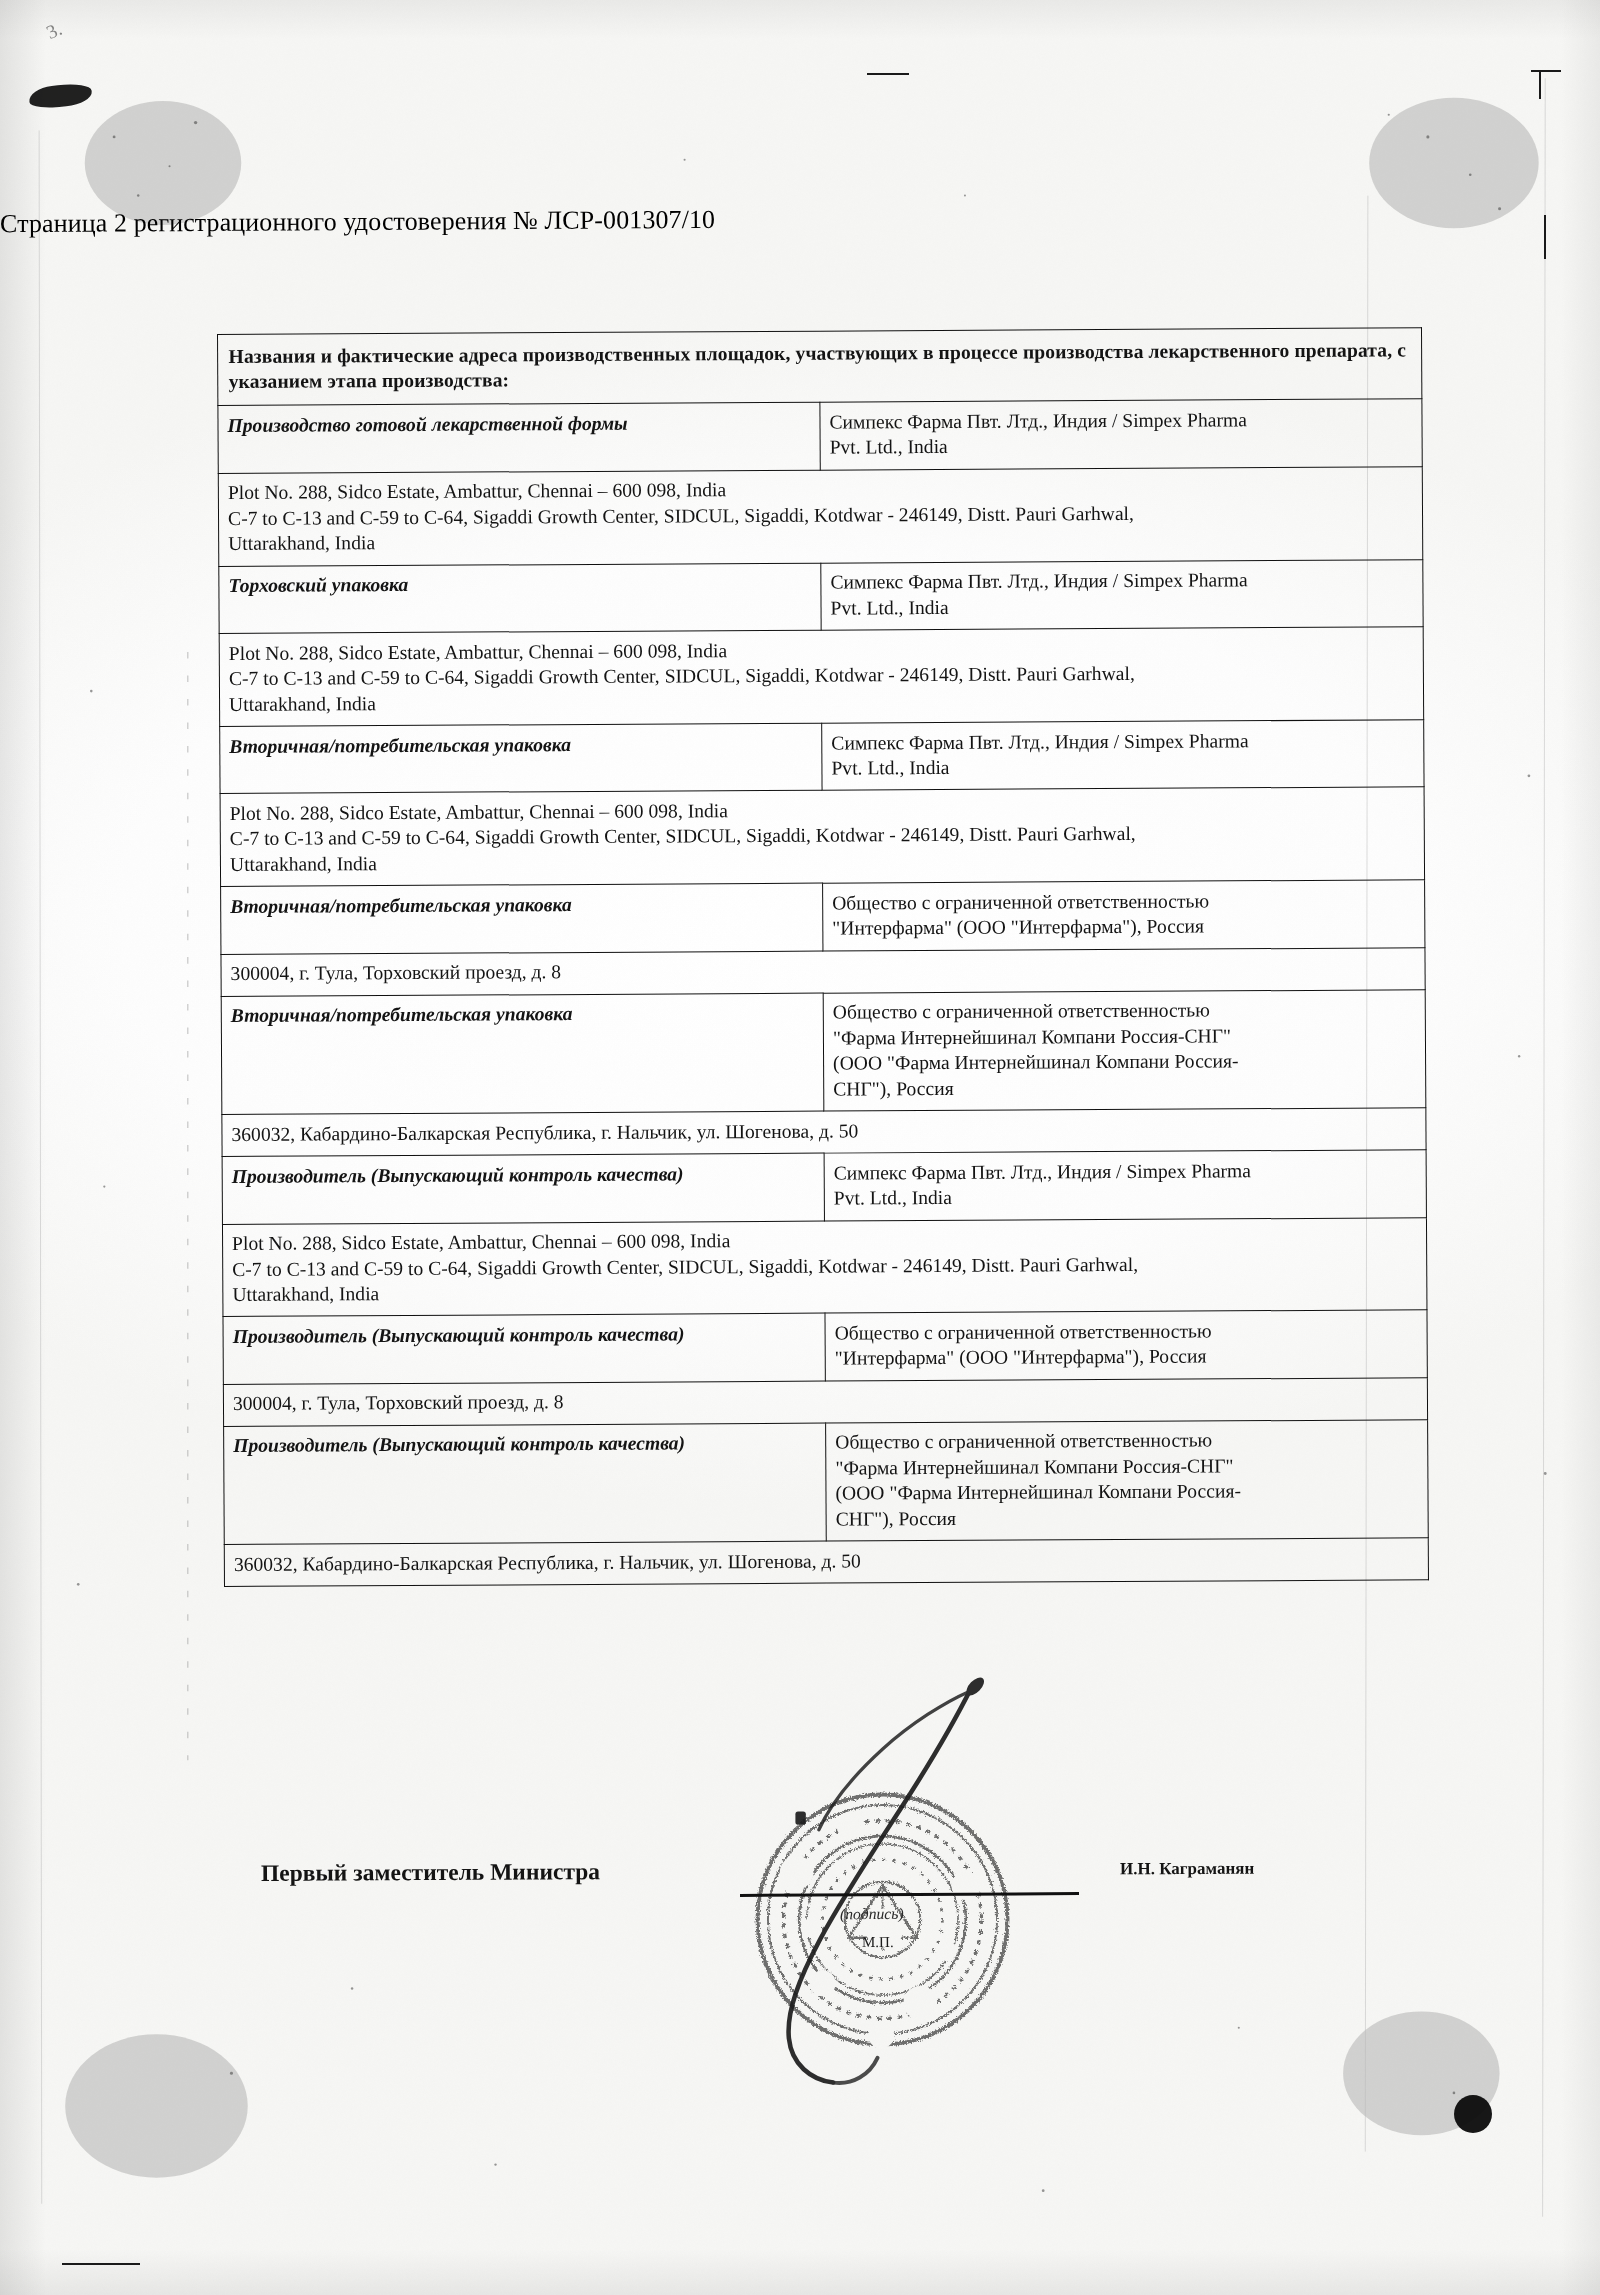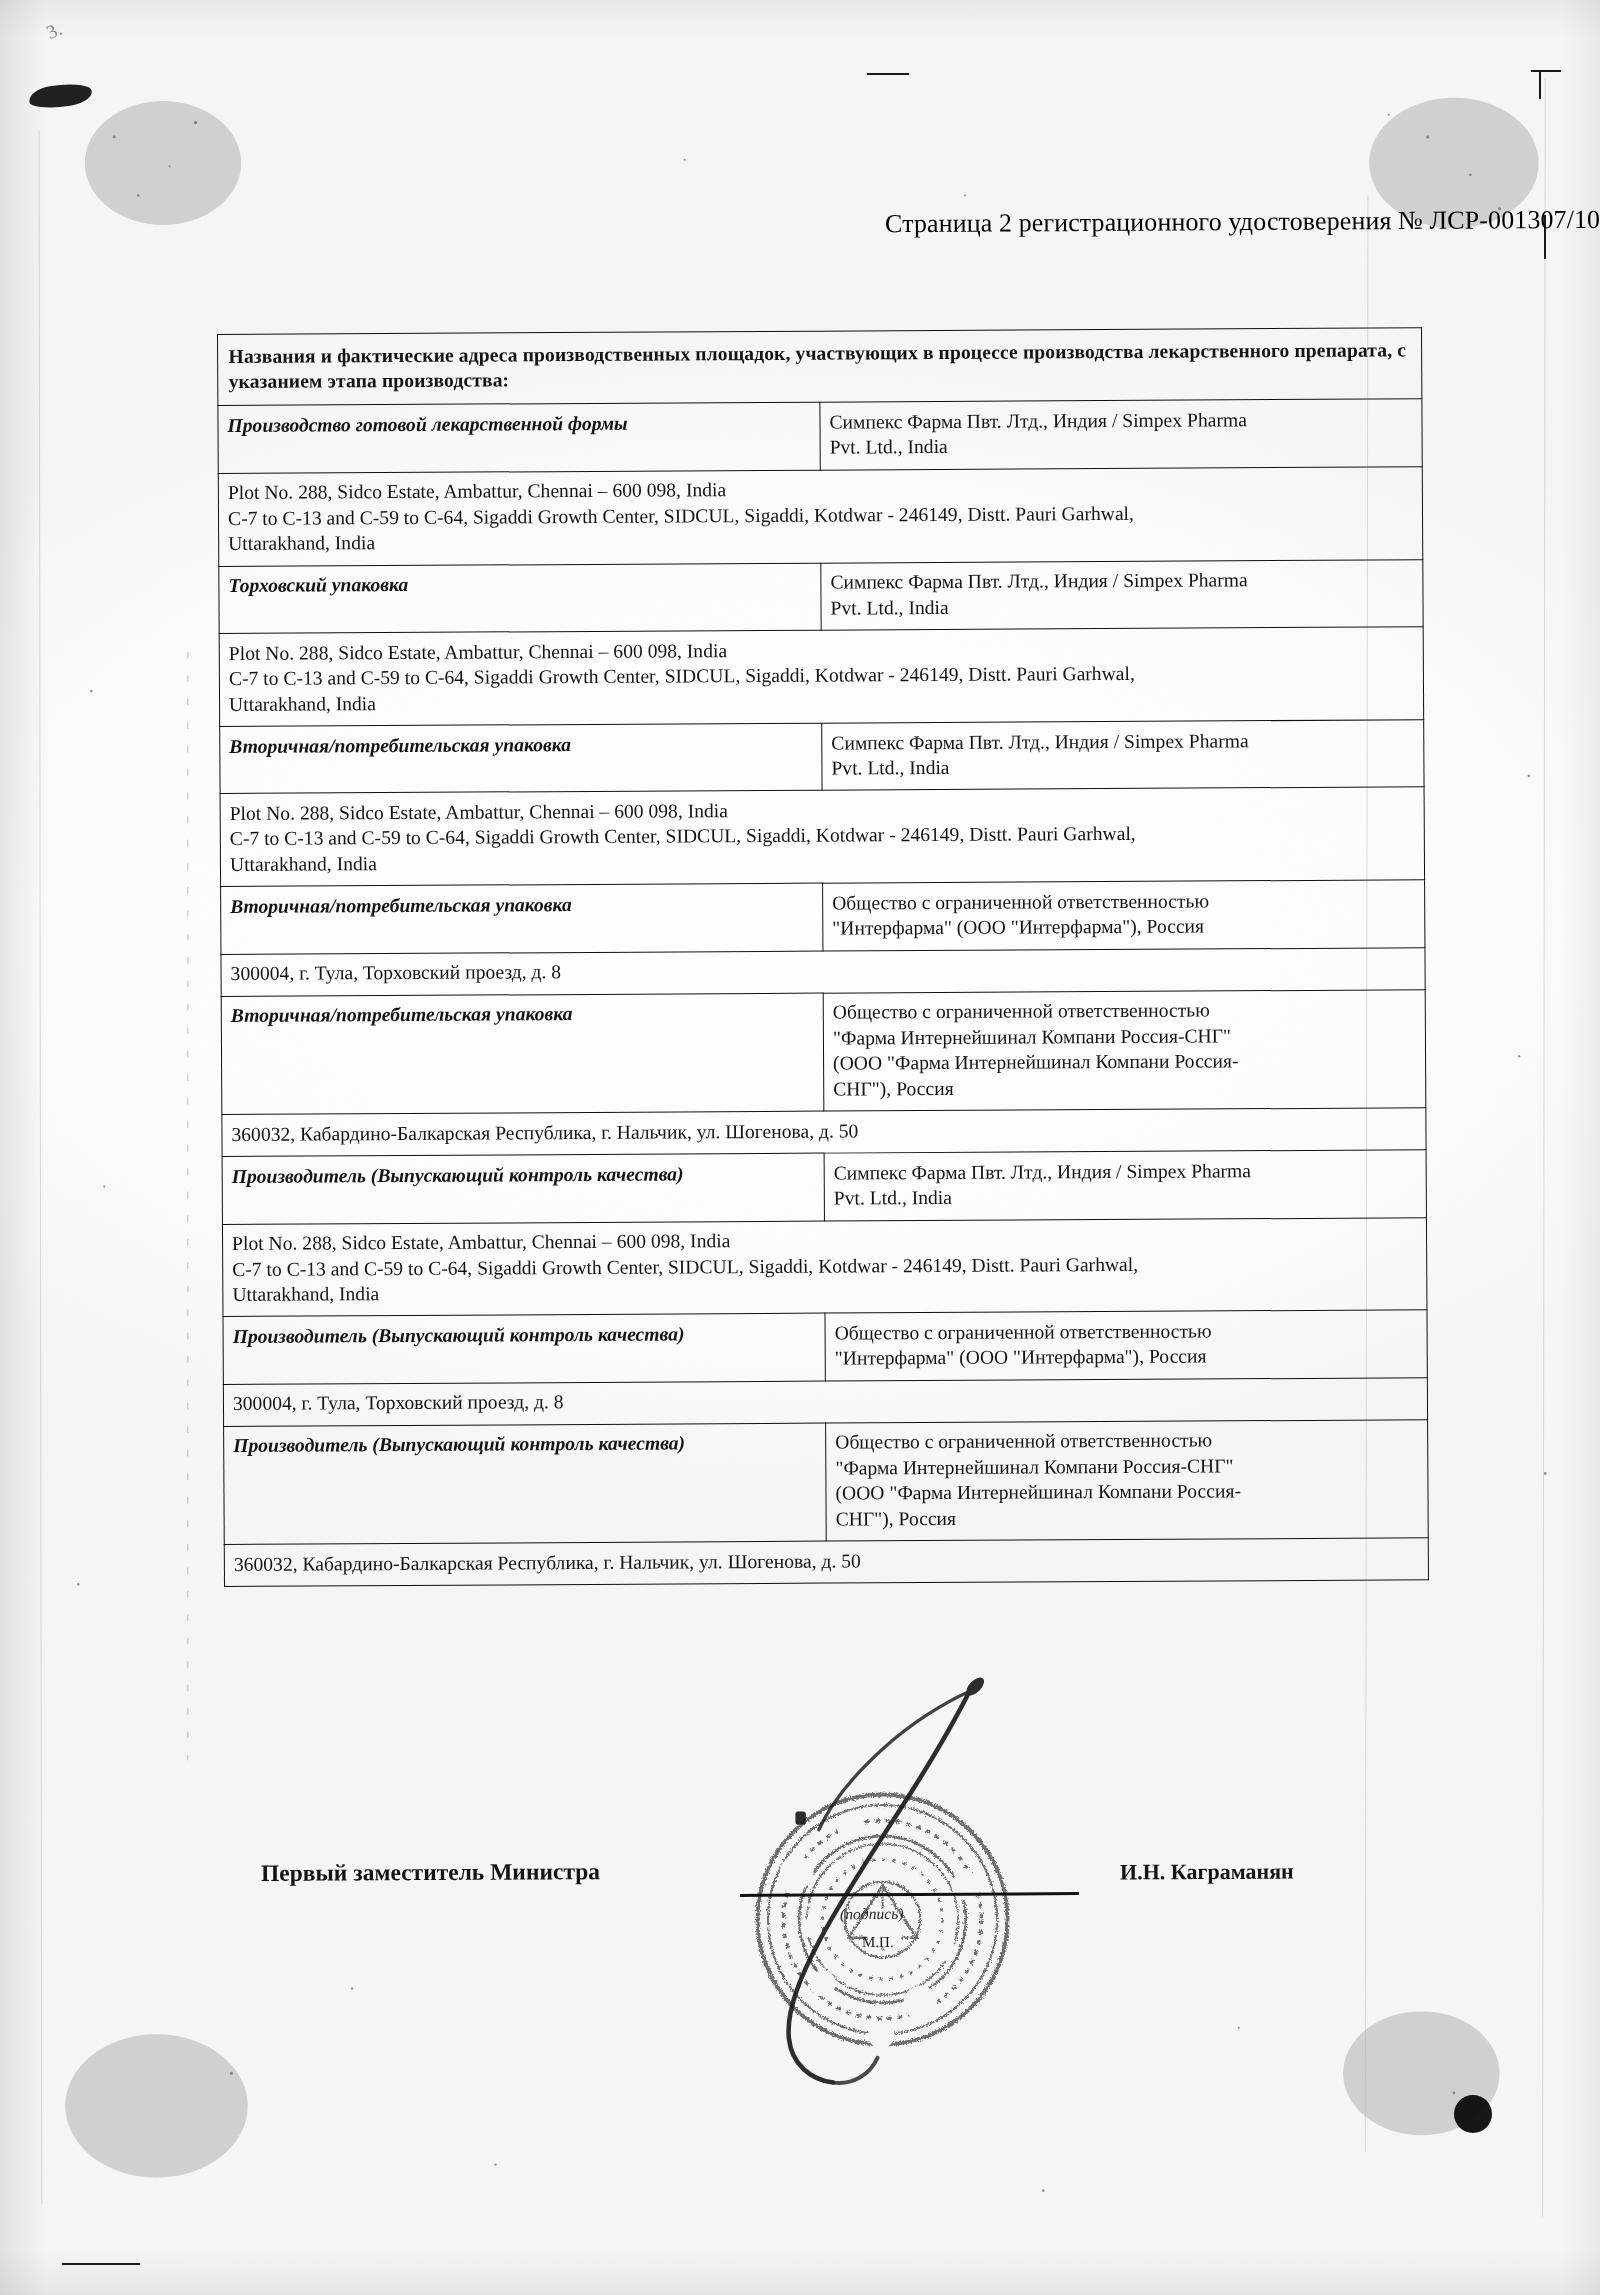--- a/index.html
+++ b/index.html
@@ -43,21 +43,21 @@
       linear-gradient(to bottom, rgba(120,120,120,.10) 0px, rgba(255,255,255,0) 39px),
       linear-gradient(to top, rgba(120,120,120,.12) 0px, rgba(255,255,255,0) 46px);
   }
 
   
   #doc-header {
     position: absolute;
     left: 0;
     right: 0;
     top: 207px;
-    text-align: right;
+    text-align: left;
   }
   #doc-header .htext {
     display: inline-block;
     font-size: 26px;
     letter-spacing: 0.1px;
     transform: rotate(-0.35deg);
     white-space: nowrap;
     filter: contrast(1.25);
   }
 
@@ -125,21 +125,21 @@
     top: 87px;
     width: 339px;
     height: 2.6px;
     background: #111;
     transform: rotate(-0.3deg);
   }
   #sig-name {
     position: absolute;
     left: 1120px;
     top: 53px;
-    font-size: 22px;
+    font-size: 17px;
     font-weight: bold;
     transform: rotate(-0.3deg);
   }
   #sig-podpis {
     position: absolute;
     left: 840px;
     top: 99px;
     font-size: 15.7px;
     color: #2a2a2a;
     transform: rotate(-0.4deg);

